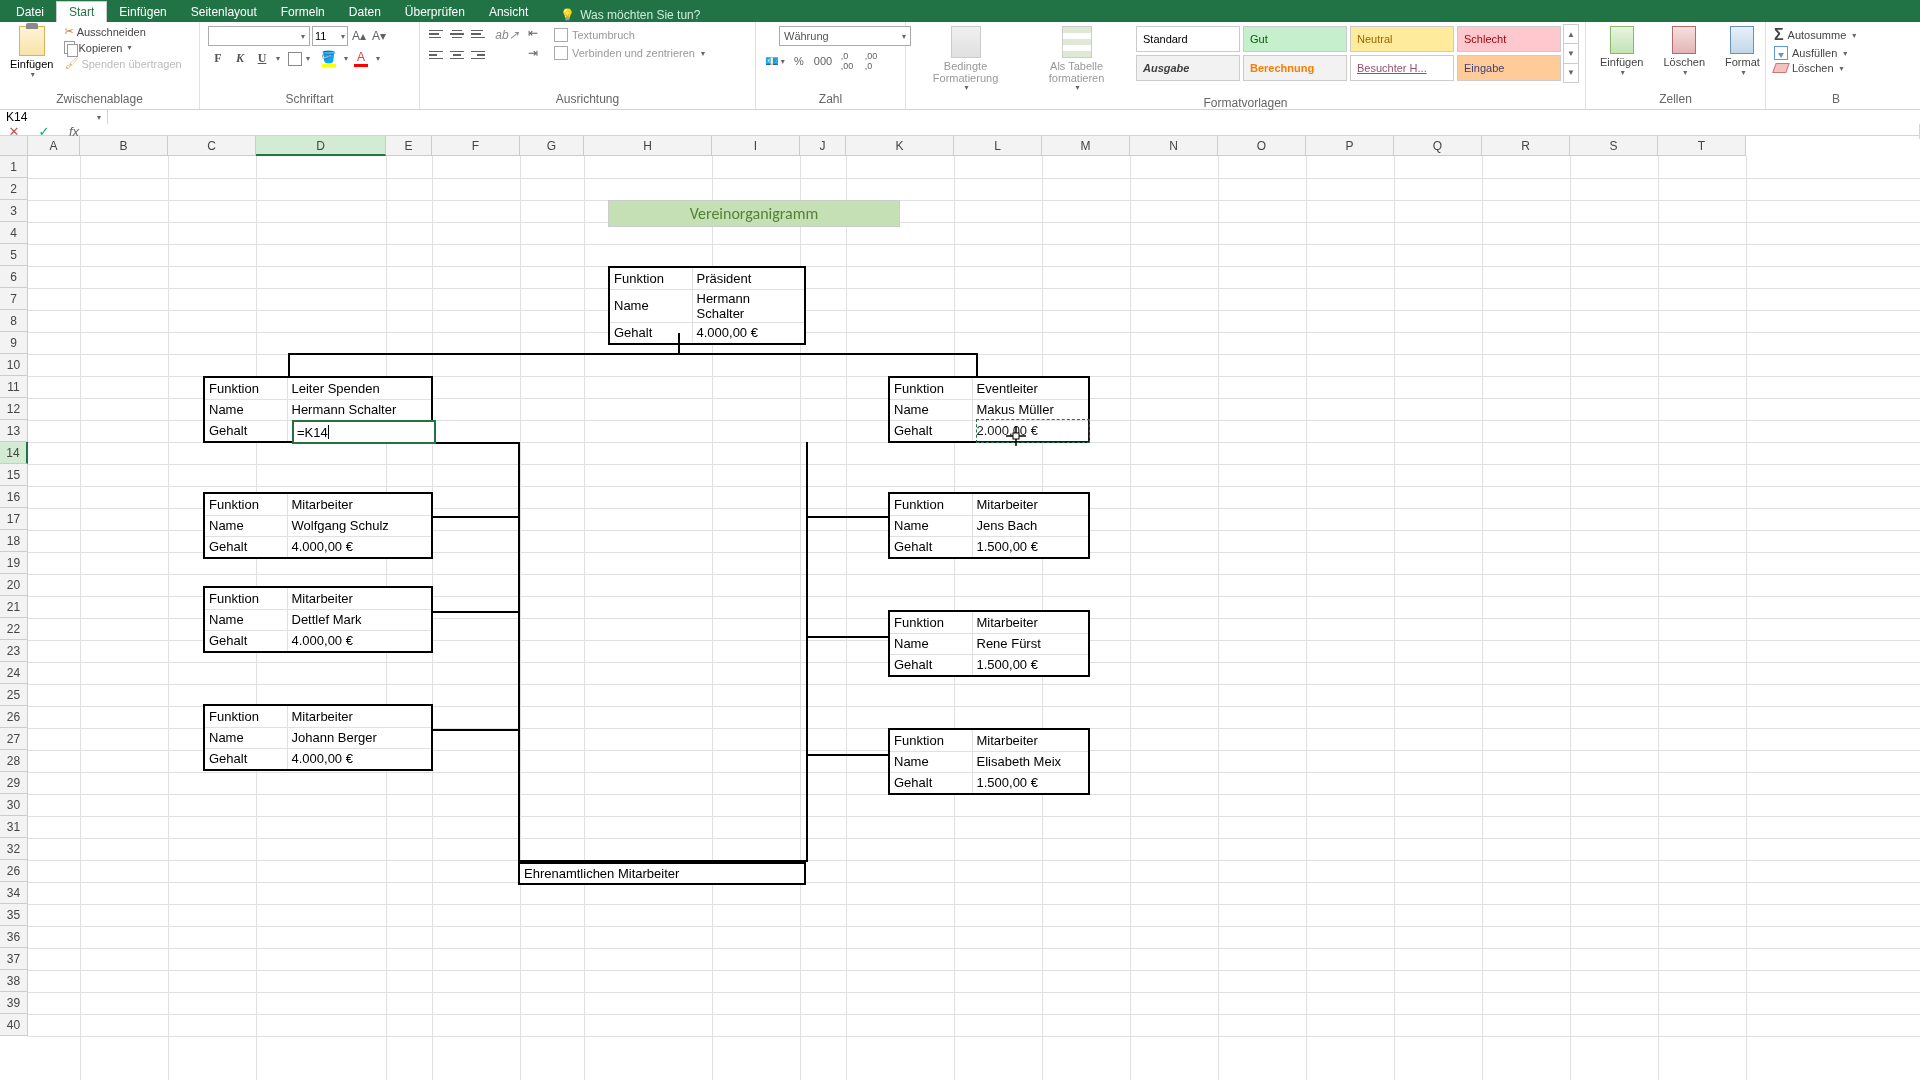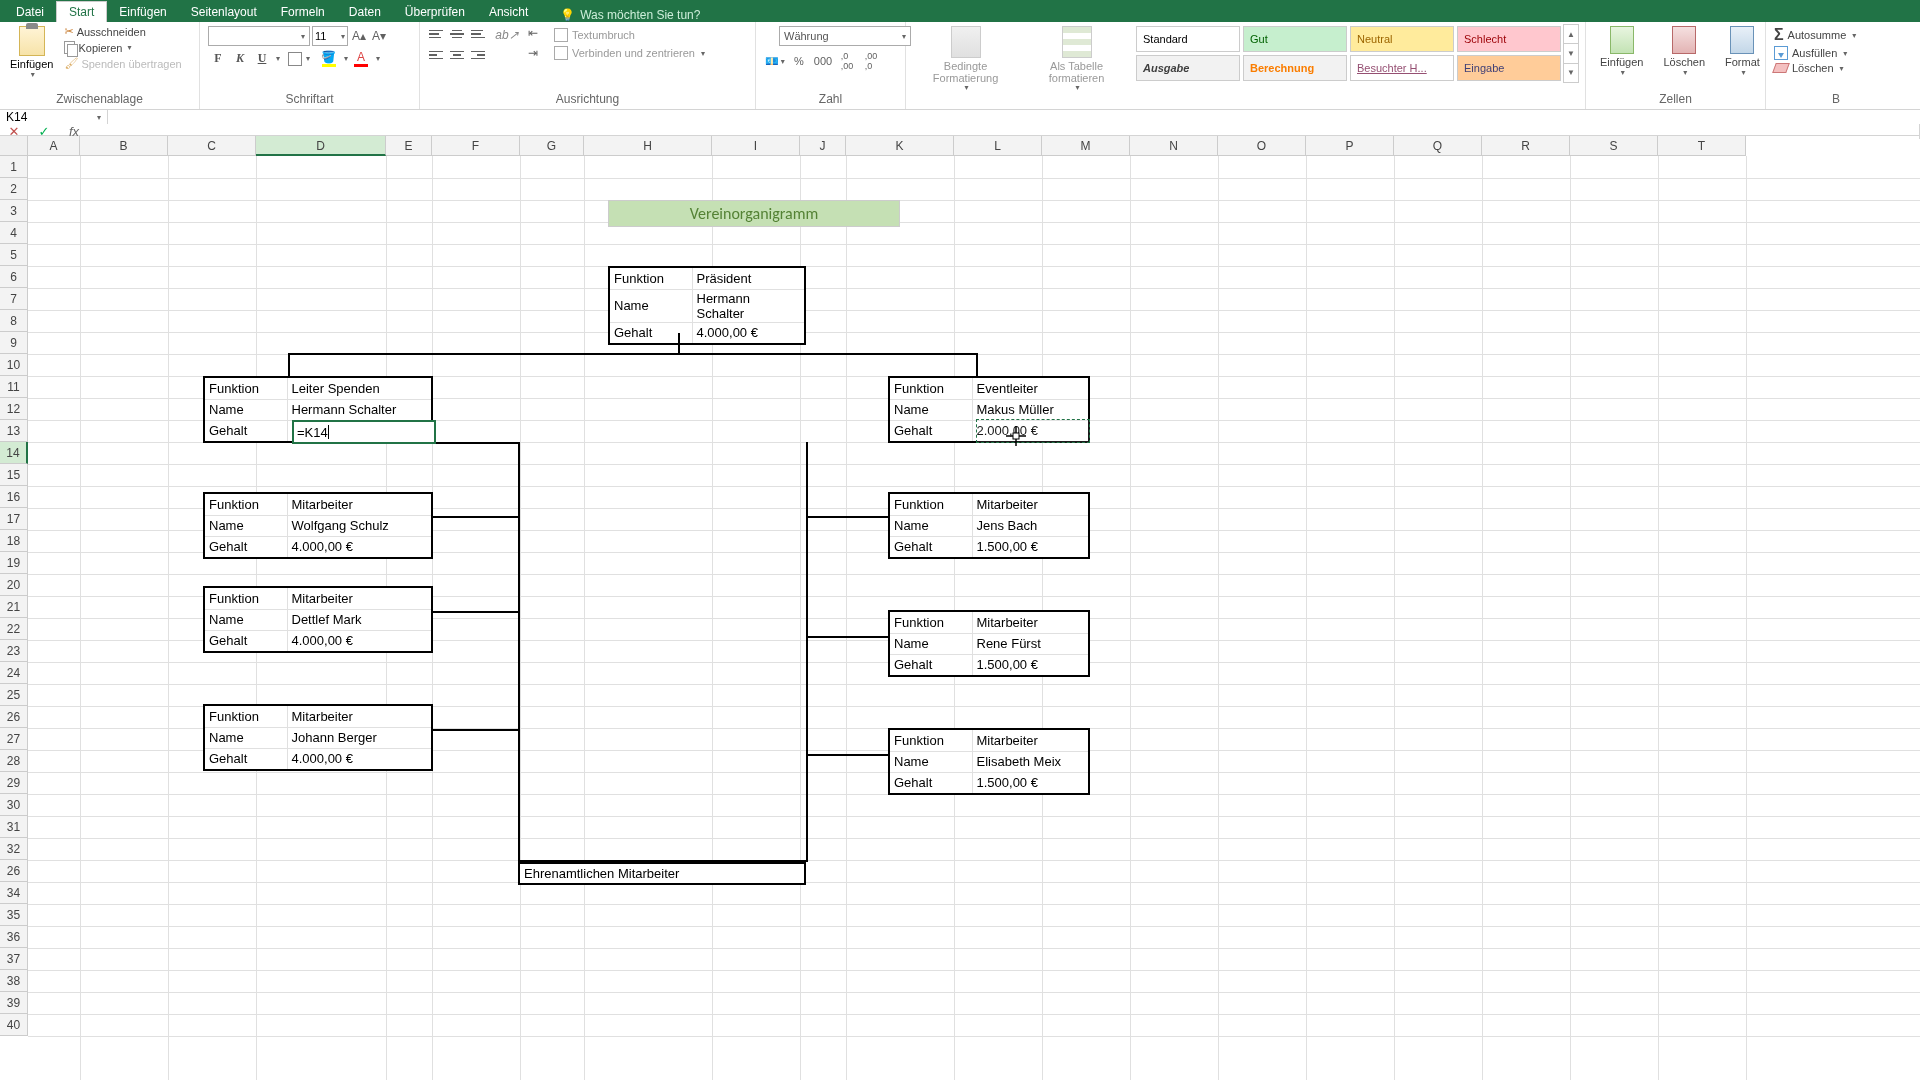--- a/index.html
+++ b/index.html
@@ -291,20 +291,21 @@
           <div class="style-cell" style="background:#fff;color:#954f72;text-decoration:underline">Besuchter H...</div>
           <div class="style-cell" style="background:#ffcc99;color:#3f3f76">Eingabe</div>
         </div>
         <div class="style-scroll">
           <div class="style-scroll-btn">▲</div>
           <div class="style-scroll-btn">▼</div>
           <div class="style-scroll-btn" style="border:none">▼</div>
         </div>
       </div>
     </div>
+    <div class="ribbon-group-label">Formatvorlagen</div>
   </div>
 
   <div class="ribbon-group" style="width:180px">
     <div class="ribbon-group-content">
       <div class="cells-btn">
           <div class="cells-icon"></div>
           <span>Einfügen</span>
           <span class="dropdown-arrow">▾</span>
         </div>
       <div class="cells-btn">

